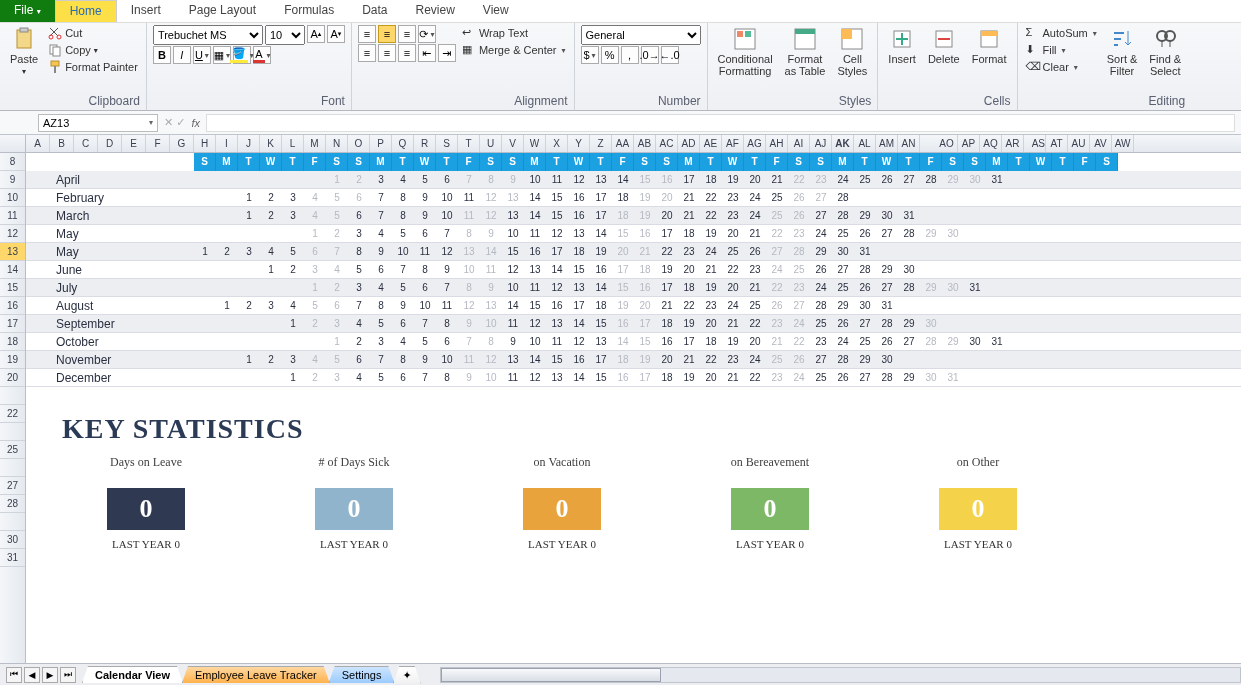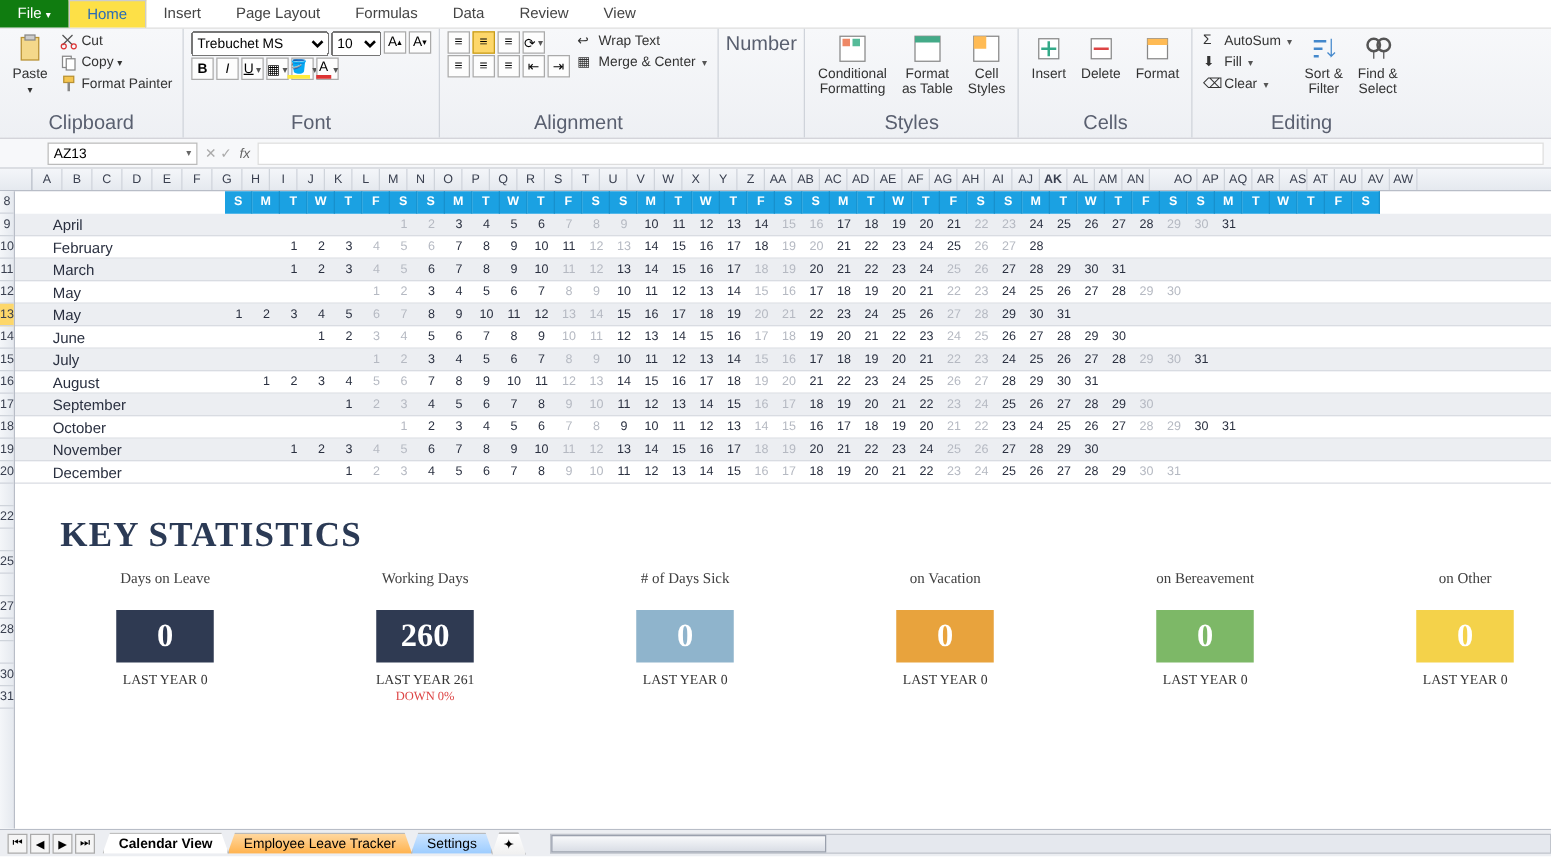--- a/index.html
+++ b/index.html
@@ -4,21 +4,21 @@
 <style>
 * { box-sizing: border-box; margin: 0; padding: 0; }
 body { font-family: "Segoe UI", Tahoma, sans-serif; font-size: 11px; background: #fff; overflow: hidden; width: 1241px; height: 688px; }
 .ribbon { border-bottom: 1px solid #b6b8c0; }
 .tabs { display: flex; align-items: stretch; height: 22px; background: #fff; }
 .file-tab { background: #107c10; color: #fff; padding: 3px 14px; font-size: 12px; cursor: pointer; }
 .tab { padding: 3px 14px; font-size: 12px; color: #444; cursor: pointer; }
 .tab.active { background: #fde047; border: 1px solid #ccc; border-bottom: none; color: #2a6bb5; }
 .ribbon-body { background: linear-gradient(#f7f8fa, #eef0f4); display: flex; height: 88px; border-top: 1px solid #ddd; }
 .group { border-right: 1px solid #cfd3da; padding: 2px 6px 0 6px; display: flex; flex-direction: column; justify-content: space-between; }
-.group-label { text-align: center; font-size: 16px; color: #5a6070; padding: 2px 0; }
+.group-label { text-align: right; font-size: 12px; color: #5a6070; padding: 2px 0; }
 .group-content { display: flex; gap: 4px; flex: 1; align-items: flex-start; }
 .big-btn { display: flex; flex-direction: column; align-items: center; justify-content: center; padding: 2px 4px; cursor: pointer; gap: 2px; }
 .big-btn .icn { width: 24px; height: 24px; }
 .big-btn span { font-size: 11px; color: #333; }
 .stackv { display: flex; flex-direction: column; gap: 1px; }
 .row-mini { display: flex; align-items: center; gap: 3px; font-size: 11px; color: #333; cursor: pointer; padding: 1px 2px; }
 .mini-icn { width: 14px; height: 14px; display: inline-block; }
 select.font-box { font-size: 11px; height: 20px; }
 .sq { width: 18px; height: 18px; border: 1px solid #aaa; display: inline-flex; align-items: center; justify-content: center; font-size: 11px; background: #fdfdfd; cursor: pointer; }
 .sq.active { background: #fdd76a; border-color: #c69b1a; }
@@ -175,20 +175,30 @@
           <div class="row-mini arrow-down">
               <span class="mini-icn">▦</span>
               <span>Merge &amp; Center</span>
             </div>
         </div>
       </div>
       <div class="group-label">Alignment</div>
     </div>
 
     <div class="group">
+      <div class="group-content stackv">
+        <select class="font-box" style="width:120px"><option>General</option></select>
+        <div style="display:flex;gap:2px">
+          <div class="sq arrow-down">$</div>
+          <div class="sq">%</div>
+          <div class="sq">,</div>
+          <div class="sq">.0→</div>
+          <div class="sq">←.0</div>
+        </div>
+      </div>
       <div class="group-label">Number</div>
     </div>
 
     <div class="group">
       <div class="group-content">
         <div class="big-btn">
             <svg class="icn" viewBox="0 0 24 24">
               <rect x="2" y="2" width="20" height="20" fill="#fff" stroke="#888"></rect>
               <rect x="4" y="4" width="6" height="6" fill="#e86"></rect>
               <rect x="12" y="4" width="6" height="6" fill="#5b9"></rect>
@@ -962,26 +972,20 @@
         <div style="height: 18px;"></div>
         <div class="stats-area">
           <div class="stats-title">KEY STATISTICS</div>
           <div class="stat-cards">
             <div class="card">
               <div class="card-title">Days on Leave</div>
               <div class="card-val" style="background: rgb(47, 58, 82);">0</div>
               <div class="card-last">LAST YEAR  0</div>
             </div>
             <div class="card">
-              <div class="card-title">Working Days</div>
-              <div class="card-val" style="background: rgb(47, 58, 82);">260</div>
-              <div class="card-last">LAST YEAR 261</div>
-              <div style="font-size: 10px; color: rgb(221, 68, 68); margin-top: 2px;">DOWN 0%</div>
-            </div>
-            <div class="card">
               <div class="card-title"># of Days Sick</div>
               <div class="card-val" style="background: rgb(143, 180, 204);">0</div>
               <div class="card-last">LAST YEAR 0</div>
             </div>
             <div class="card">
               <div class="card-title">on Vacation</div>
               <div class="card-val" style="background: rgb(232, 163, 61);">0</div>
               <div class="card-last">LAST YEAR 0</div>
             </div>
             <div class="card">

